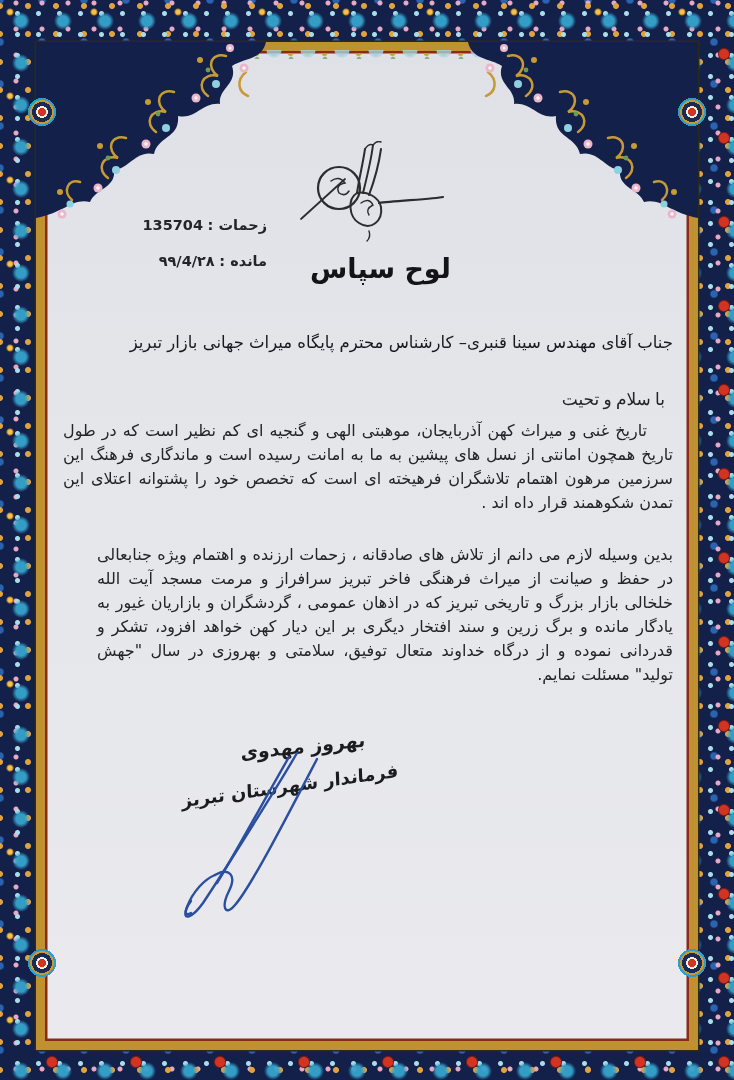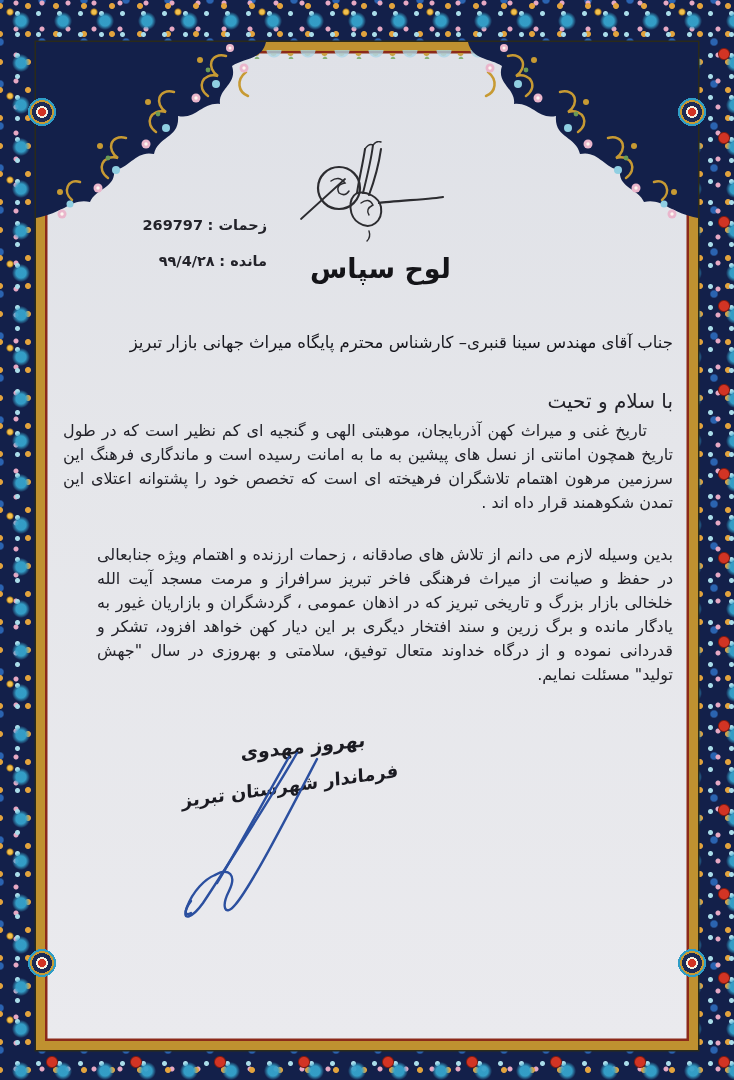--- a/index.html
+++ b/index.html
@@ -51,21 +51,21 @@
     background:radial-gradient(circle, #d23424 0 4px, #f5efdf 4px 6px, #1b2a55 6px 10px, #c79a33 10px 12px, #2f9dc6 12px 14px, rgba(0,0,0,0) 14px);
   }
   
   .txt{position:absolute;color:#23232a;direction:rtl;}
   .meta{left:72px;top:156px;width:150px;font-size:14.5px;line-height:36px;text-align:right;}
   .meta .lbl{font-weight:bold;}
   .meta .val{font-weight:bold;letter-spacing:.5px;}
   .emblem{position:absolute;left:50%;top:90px;transform:translateX(-50%);z-index:3;}
   .title{left:0;right:0;top:202px;text-align:center;font-size:27px;font-weight:bold;letter-spacing:.5px;color:#141418;margin-left:27px;}
   .addressee{right:16px;left:16px;top:282px;font-size:16.5px;font-weight:normal;text-align:right;color:#17171d;}
-  .salutation{right:16px;top:338px;font-size:20px;}
+  .salutation{right:24px;top:338px;font-size:17px;font-family:Liberation Serif, serif;}
   .para{right:16px;left:18px;font-size:16px;line-height:24px;text-align:justify;text-align-last:right;}
   .para1{top:368px;text-indent:26px;}
   .para2{top:492px;margin-left:34px;}
   .sign-name{left:158px;top:684px;width:200px;font-size:19px;font-weight:bold;text-align:center;transform:rotate(-6deg) skewX(-6deg);color:#1b1b22;}
   .sign-title{left:120px;top:724px;width:250px;font-size:18px;font-weight:bold;text-align:center;transform:rotate(-8deg) skewX(-6deg);color:#1b1b22;}
   .signature-svg{position:absolute;left:100px;top:700px;z-index:3;}
 </style>
 </head>
 <body>
 
@@ -87,21 +87,21 @@
         <path d="M70,52 C60,58 62,76 72,82 C84,90 96,80 94,66 C92,56 80,50 70,52 Z" stroke-width="2"></path>
         <path d="M74,62 q8,-6 12,2 q-8,4 -4,10" stroke-width="1.4"></path>
         <path d="M82,90 q2,6 -2,10" stroke-width="1.4"></path>
         <path d="M92,62 C104,60 148,58 156,56" stroke-width="2.2"></path>
       </g>
     </svg>
 
     <div class="txt meta">
       <div>
         <span class="lbl">زحمات :</span>
-        <span class="val">269797</span>
+        <span class="val">135704</span>
       </div>
       <div>
         <span class="lbl">مانده :</span>
         <span class="val">۹۹/4/۲۸</span>
       </div>
     </div>
 
     <div class="txt title">لوح سپاس</div>
 
     <div class="txt addressee">جناب آقای مهندس سینا قنبری– کارشناس محترم پایگاه میراث جهانی بازار تبریز</div>

